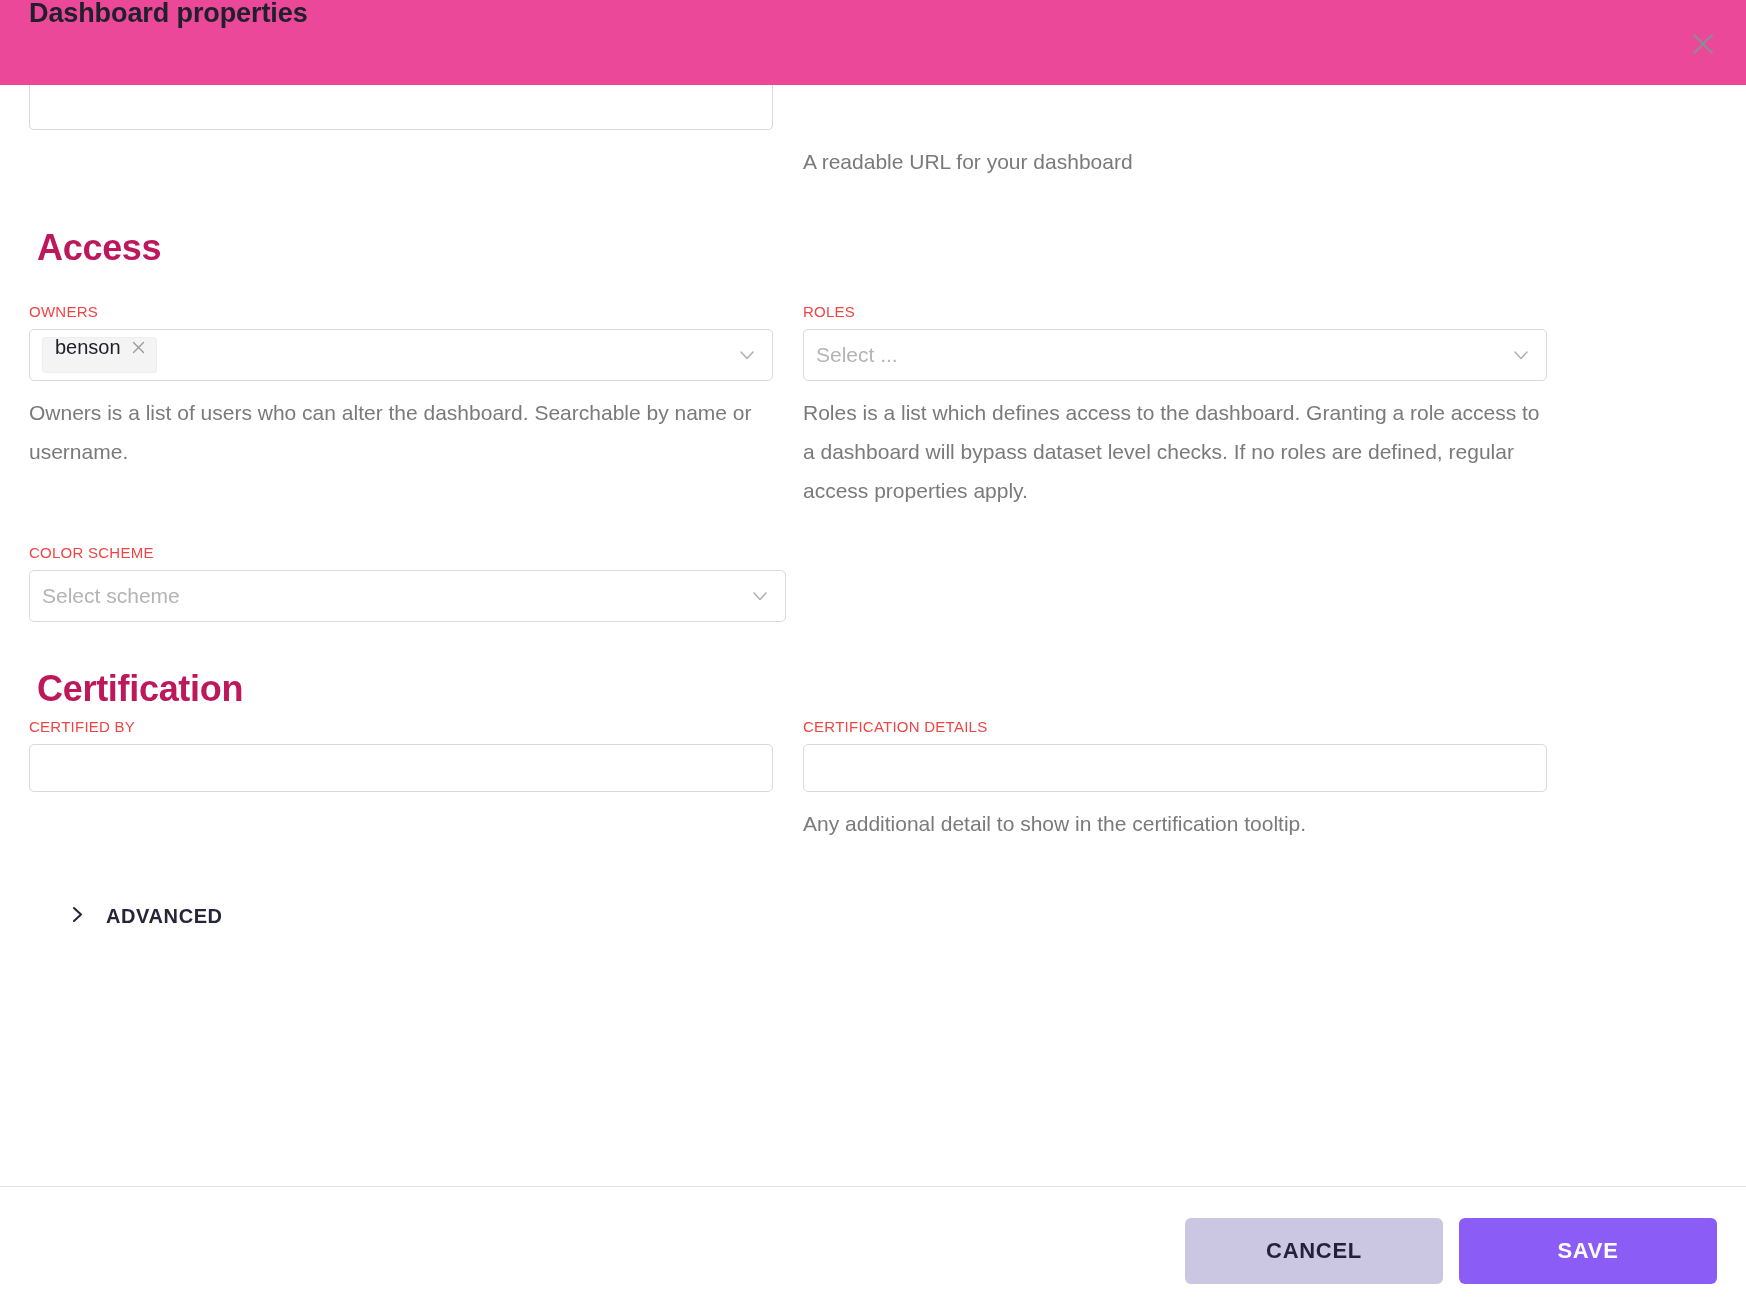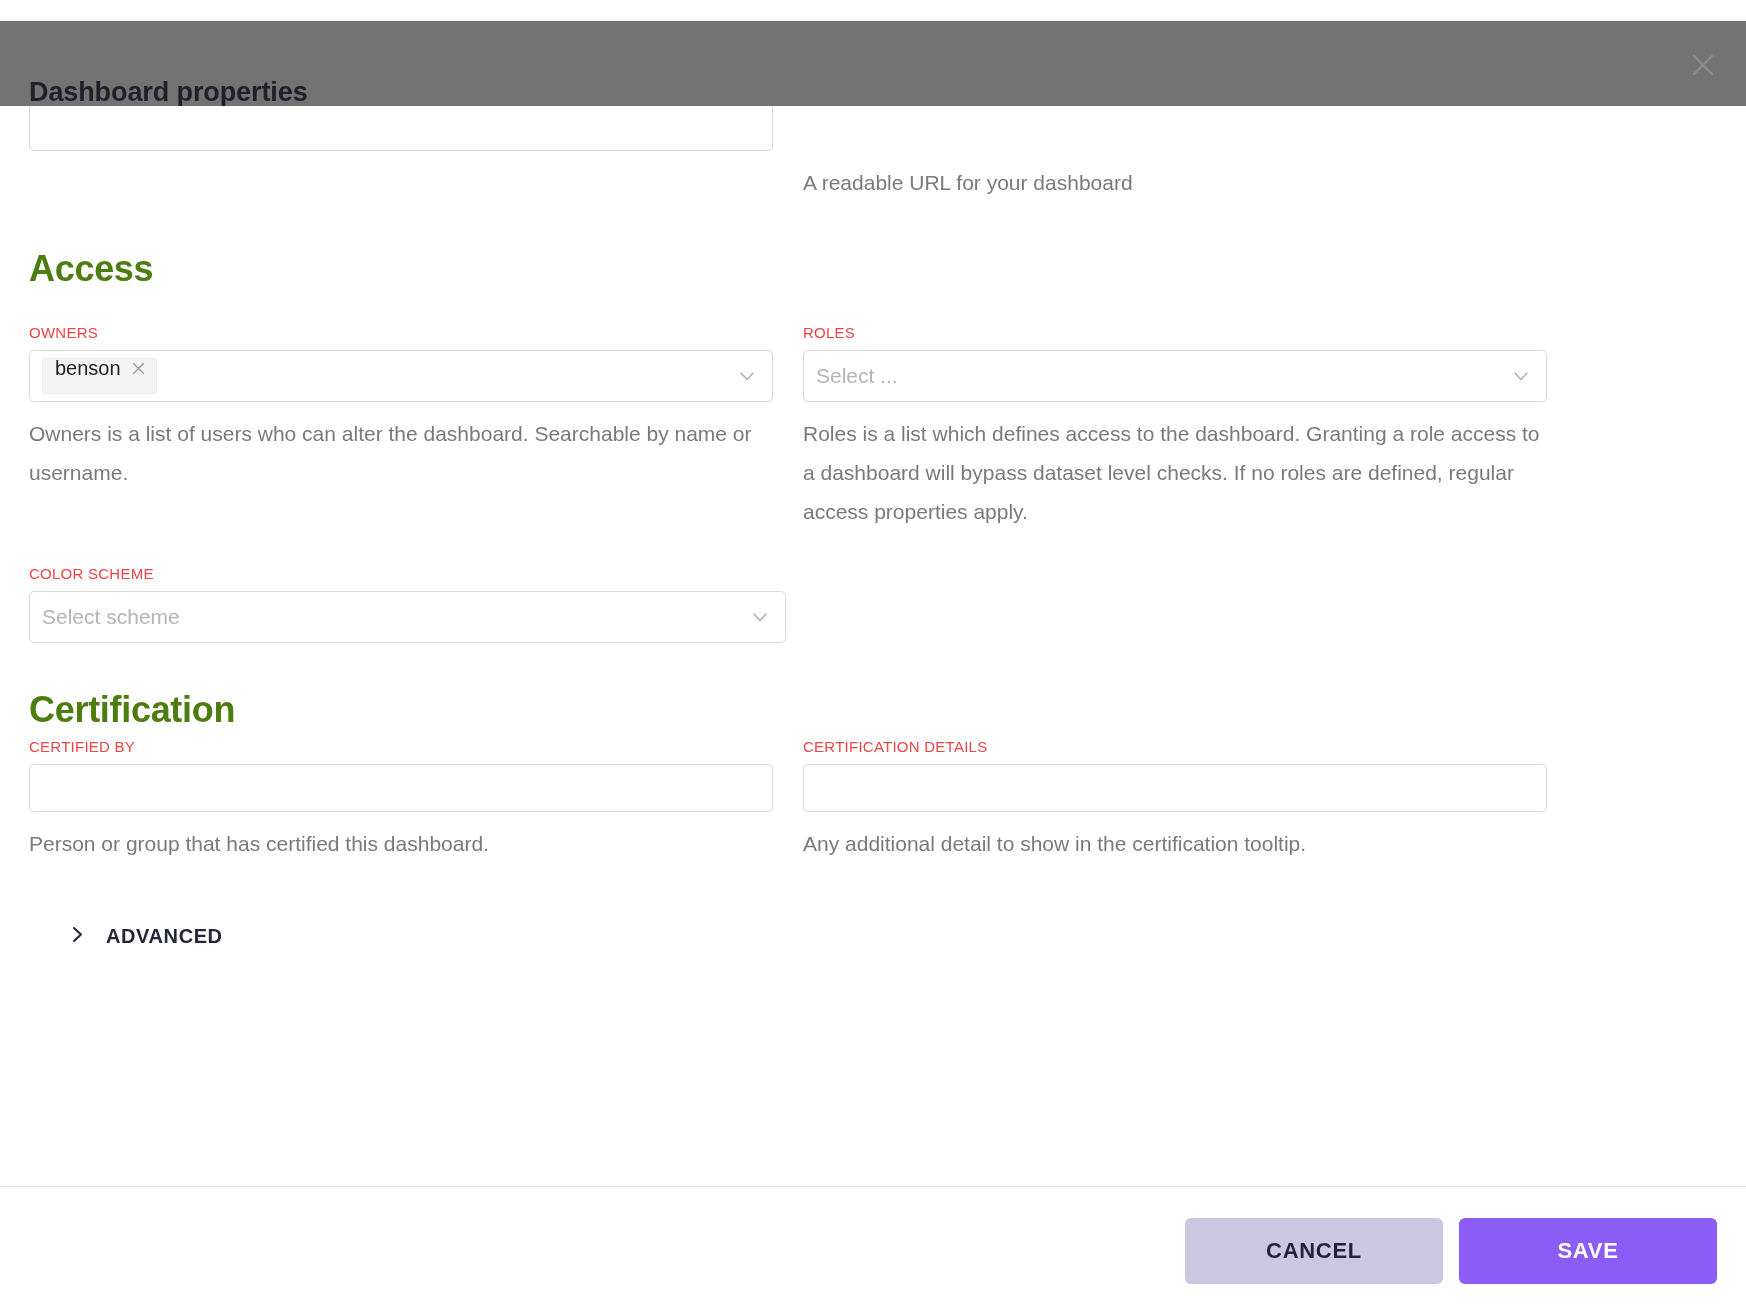--- a/index.html
+++ b/index.html
@@ -22,25 +22,24 @@
     inset: 0;
     background: #ffffff;
     display: flex;
     flex-direction: column;
   }
 
   
   .modal-header {
     height: 85px;
     min-height: 85px;
-    background: #737373;
-    position: relative;
-    display: flex;
-    align-items: flex-end;
-    margin-top: 21px;
+    background: #ec4899;
+    position: relative;
+    display: flex;
+    align-items: flex-start;
   }
   .modal-title {
     font-size: 27px;
     font-weight: 700;
     color: #20202c;
     letter-spacing: -0.1px;
     margin-left: 29px;
     line-height: 1;
   }
   .close-btn {
@@ -112,22 +111,22 @@
     font-size: 21px;
     color: #7a7a7a;
     line-height: 39px;
     margin: 12px 0 0 0;
   }
 
   
   .section-title {
     font-size: 36px;
     font-weight: 700;
-    color: #4d7c0f;
-    margin: 0;
+    color: #be185d;
+    margin: 8px;
     letter-spacing: -0.3px;
   }
 
   .field-label {
     font-size: 15px;
     color: #ef4444;
     letter-spacing: 0.25px;
     margin: 0 0 9px 0;
     text-transform: uppercase;
   }
@@ -319,21 +318,20 @@
       </div>
     </div>
 
     <div class="mt-46">
       <h2 class="section-title">Certification</h2>
 
       <div class="row mt-19">
         <div class="col">
           <div class="field-label">CERTIFIED BY</div>
           <input class="field-input" value="" style="">
-          <div class="help-text">Person or group that has certified this dashboard.</div>
         </div>
 
         <div class="col">
           <div class="field-label">CERTIFICATION DETAILS</div>
           <input class="field-input" value="" style="">
           <div class="help-text">Any additional detail to show in the certification tooltip.</div>
         </div>
       </div>
     </div>
 

